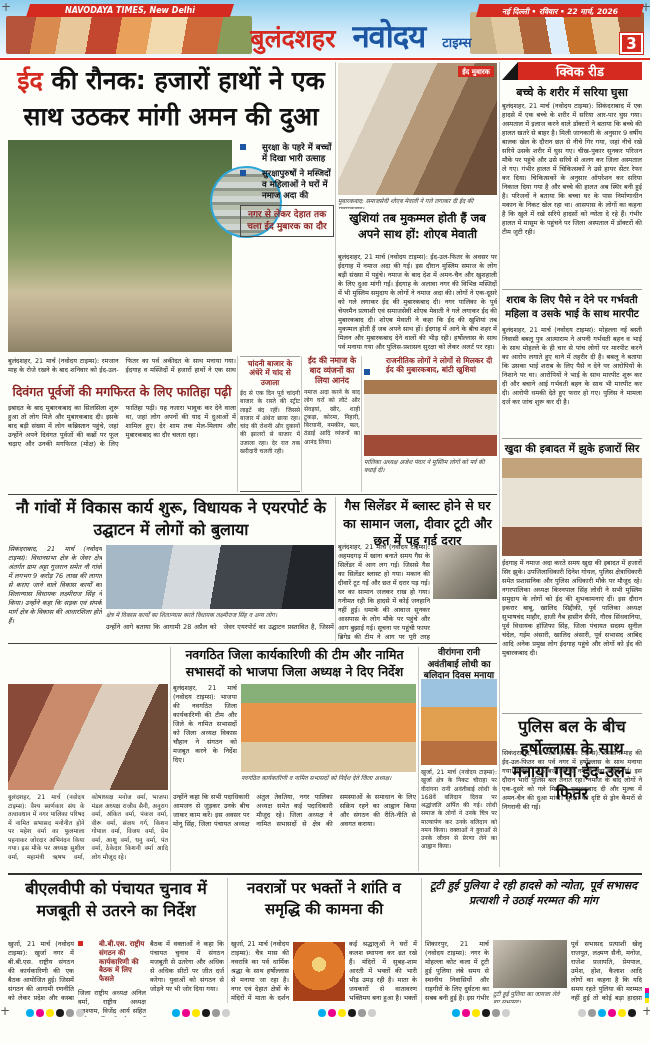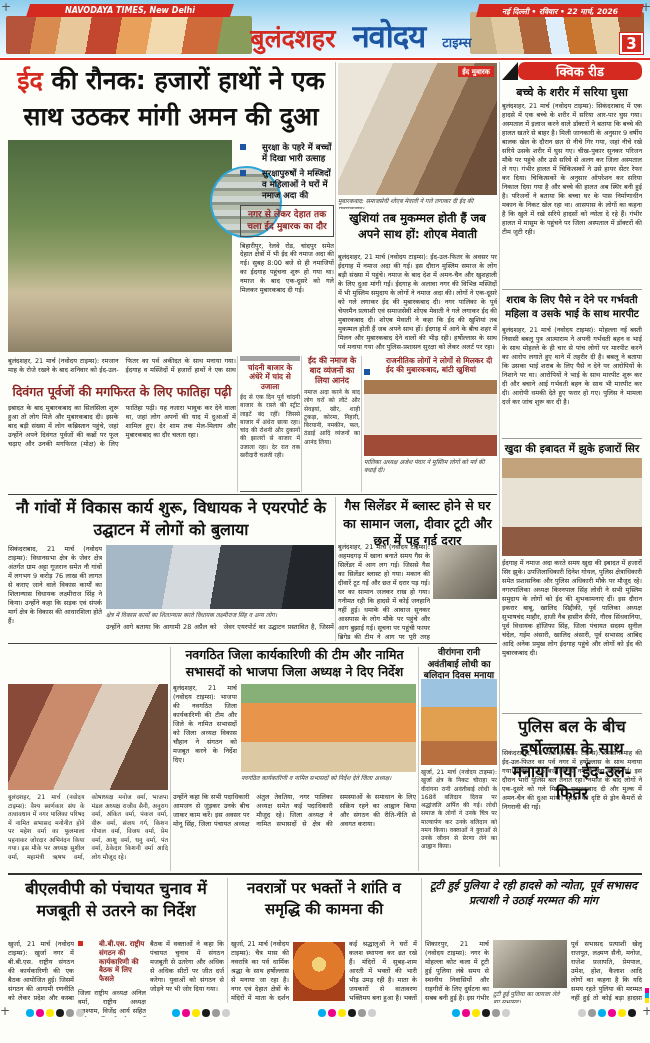--- a/index.html
+++ b/index.html
@@ -100,28 +100,27 @@
 <div class="abs" style="left:240px;top:142px;width:94px;height:212px;">
   <div class="bullet-item">
     <span class="bsq"></span>
     <span>सुरक्षा के पहरे में बच्चों में दिखा भारी उत्साह</span>
   </div>
   <div class="bullet-item">
     <span class="bsq"></span>
     <span>सुरक्षापुरुषों ने मस्जिदों व महिलाओं ने घरों में नमाज अदा की</span>
   </div>
   <div class="boxhead hl-maroon" style="font-size:9px;line-height:1.3;margin:4px 0 5px;">नगर से लेकर देहात तक चला ईद मुबारक का दौर</div>
-  <div class="bt" style="height:84px;">बिहारीपुर, रेलवे रोड, चांदपुर समेत देहात क्षेत्रों में भी ईद की नमाज अदा की गई। सुबह 8:00 बजे से ही नमाजियों का ईदगाह पहुंचना शुरू हो गया था। नमाज के बाद एक-दूसरे को गले मिलकर मुबारकबाद दी गई।</div>
 </div>
 
 <div class="abs bt bt2" style="left:8px;top:357px;width:228px;height:25px;">बुलंदशहर, 21 मार्च (नवोदय टाइम्स): रमजान माह के रोजे रखने के बाद शनिवार को ईद-उल-फितर का पर्व अकीदत के साथ मनाया गया। ईदगाह व मस्जिदों में हजारों हाथों ने एक साथ उठकर मुल्क में अमन-चैन व खुशहाली की दुआ मांगी। बच्चों में भारी उत्साह दिखा और सुरक्षा की दृष्टि से भारी पुलिस बल तैनात रहा।</div>
 <div class="abs hl-maroon" style="left:8px;top:383px;width:228px;height:18px;font-size:12.5px;">दिवंगत पूर्वजों की मगफिरत के लिए फातिहा पढ़ी</div>
 <div class="abs bt bt2" style="left:8px;top:404px;width:228px;height:88px;">इबादत के बाद मुबारकबाद का सिलसिला शुरू हुआ तो लोग मिले और मुबारकबाद दी। इसके बाद बड़ी संख्या में लोग कब्रिस्तान पहुंचे, जहां उन्होंने अपने दिवंगत पूर्वजों की कब्रों पर फूल चढ़ाए और उनकी मगफिरत (मोक्ष) के लिए फातिहा पढ़ी। यह नजारा भावुक कर देने वाला था, जहां लोग अपनों की याद में दुआओं में शामिल हुए। देर शाम तक मेल-मिलाप और मुबारकबाद का दौर चलता रहा।</div>
 
-<div class="abs" style="left:240px;top:356px;width:60px;height:136px;border-top:5px solid #a3a3a3;border-bottom:1px solid #555;padding-top:2px;">
+<div class="abs" style="left:240px;top:356px;width:60px;height:136px;border-top:1px solid #a3a3a3;border-bottom:1px solid #555;padding-top:2px;">
   <div class="hl-maroon" style="font-size:7.5px;line-height:1.25;">चांदनी बाजार के अंधेरे में चांद से उजाला</div>
   <div class="bt" style="font-size:6px;height:100px;margin-top:2px;">ईद से एक दिन पूर्व चांदनी बाजार के रास्ते की स्ट्रीट लाइटें बंद रहीं। जिससे बाजार में अंधेरा छाया रहा। चांद की रोशनी और दुकानों की झालरों से बाजार में उजाला रहा। देर रात तक खरीदारी चलती रही।</div>
 </div>
 
 <div class="abs" style="left:304px;top:356px;width:56px;height:136px;">
   <div class="hl-maroon" style="font-size:8px;line-height:1.25;">ईद की नमाज के बाद व्यंजनों का लिया आनंद</div>
   <div class="bt" style="font-size:6px;height:84px;margin-top:2px;">नमाज अदा करने के बाद लोग घरों को लौटे और सेवइयां, खीर, शाही टुकड़ा, कोरमा, निहारी, बिरयानी, नमकीन, फल, ठंडाई आदि व्यंजनों का आनंद लिया।</div>
 </div>
 
 <div class="abs" style="left:364px;top:356px;width:133px;height:136px;">
@@ -133,41 +132,41 @@
   <div class="cap" style="margin-top:2px;">पालिका अध्यक्ष अजेश पंवार ने मुस्लिम लोगों को पर्व की बधाई दी।</div>
 </div>
 
 <div class="abs ph ph-hug" style="left:338px;top:63px;width:159px;height:132px;">
   <div class="ph-tag">ईद मुबारक</div>
 </div>
 <div class="abs cap" style="left:338px;top:197px;width:159px;height:12px;">मुबारकबाद: समाजसेवी शोएब मेवाती ने गले लगाकर दी ईद की मुबारकबाद।</div>
 <div class="abs hl" style="left:338px;top:211px;width:159px;height:40px;font-size:11.5px;line-height:1.35;">खुशियां तब मुकम्मल होती हैं जब अपने साथ हों: शोएब मेवाती</div>
 <div class="abs bt" style="left:338px;top:253px;width:159px;height:100px;">बुलंदशहर, 21 मार्च (नवोदय टाइम्स): ईद-उल-फितर के अवसर पर ईदगाह में नमाज अदा की गई। इस दौरान मुस्लिम समाज के लोग बड़ी संख्या में पहुंचे। नमाज के बाद देश में अमन-चैन और खुशहाली के लिए दुआ मांगी गई। ईदगाह के अलावा नगर की विभिन्न मस्जिदों में भी मुस्लिम समुदाय के लोगों ने नमाज अदा की। लोगों ने एक-दूसरे को गले लगाकर ईद की मुबारकबाद दी। नगर पालिका के पूर्व चेयरमैन प्रत्याशी एवं समाजसेवी शोएब मेवाती ने गले लगाकर ईद की मुबारकबाद दी। शोएब मेवाती ने कहा कि ईद की खुशियां तब मुकम्मल होती हैं जब अपने साथ हों। ईदगाह में आने के बीच शहर में मिलन और मुबारकबाद देने वालों की भीड़ रही। हर्षोल्लास के साथ पर्व मनाया गया और पुलिस-प्रशासन सुरक्षा को लेकर अलर्ट पर रहा।</div>
 
-<div class="abs qr-head" style="left:518px;top:62px;width:124px;height:18px;border-radius:7px;">
+<div class="abs qr-head" style="left:518px;top:62px;width:124px;height:18px;">
   <span class="qr-tri"></span>
   <span>क्विक रीड</span>
 </div>
 <div class="abs hl" style="left:502px;top:84px;width:140px;height:16px;font-size:11px;">बच्चे के शरीर में सरिया घुसा</div>
 <div class="abs bt" style="left:502px;top:102px;width:140px;height:185px;">बुलंदशहर, 21 मार्च (नवोदय टाइम्स): सिकंदराबाद में एक हादसे में एक बच्चे के शरीर में सरिया आर-पार घुस गया। अस्पताल में इलाज करने वाले डॉक्टरों ने बताया कि बच्चे की हालत खतरे से बाहर है। मिली जानकारी के अनुसार 9 वर्षीय बालक खेल के दौरान छत से नीचे गिर गया, जहां नीचे रखे सरिये उसके शरीर में घुस गए। चीख-पुकार सुनकर परिजन मौके पर पहुंचे और उसे सरिये से अलग कर जिला अस्पताल ले गए। गंभीर हालत में चिकित्सकों ने उसे हायर सेंटर रेफर कर दिया। चिकित्सकों के अनुसार ऑपरेशन कर सरिया निकाल दिया गया है और बच्चे की हालत अब स्थिर बनी हुई है। परिजनों ने बताया कि बच्चा घर के पास निर्माणाधीन मकान के निकट खेल रहा था। आसपास के लोगों का कहना है कि खुले में रखे सरिये हादसों को न्योता दे रहे हैं। गंभीर हालत में मासूम के पहुंचने पर जिला अस्पताल में डॉक्टरों की टीम जुटी रही।</div>
 <div class="abs hline-lt" style="left:502px;top:289px;width:140px;"></div>
 <div class="abs hl" style="left:502px;top:293px;width:140px;height:30px;font-size:10px;line-height:1.4;">शराब के लिए पैसे न देने पर गर्भवती महिला व उसके भाई के साथ मारपीट</div>
 <div class="abs bt" style="left:502px;top:326px;width:140px;height:110px;">बुलंदशहर, 21 मार्च (नवोदय टाइम्स): मोहल्ला नई बस्ती निवासी बबलू पुत्र आत्माराम ने अपनी गर्भवती बहन व भाई के साथ मोहल्ले के ही चार से पांच लोगों पर मारपीट करने का आरोप लगाते हुए थाने में तहरीर दी है। बबलू ने बताया कि उसका भाई शराब के लिए पैसे न देने पर आरोपियों के निशाने पर था। आरोपियों ने भाई के साथ मारपीट शुरू कर दी और बचाने आई गर्भवती बहन के साथ भी मारपीट कर दी। आरोपी धमकी देते हुए फरार हो गए। पुलिस ने मामला दर्ज कर जांच शुरू कर दी है।</div>
 <div class="abs hline-lt" style="left:502px;top:438px;width:140px;"></div>
 <div class="abs hl" style="left:502px;top:441px;width:140px;height:15px;font-size:10.5px;">खुदा की इबादत में झुके हजारों सिर</div>
 <div class="abs ph ph-ground" style="left:502px;top:458px;width:140px;height:98px;"></div>
 <div class="abs bt" style="left:502px;top:559px;width:140px;height:152px;">ईदगाह में नमाज अदा करते समय खुदा की इबादत में हजारों सिर झुके। उपजिलाधिकारी दिनेश गोयल, पुलिस क्षेत्राधिकारी समेत प्रशासनिक और पुलिस अधिकारी मौके पर मौजूद रहे। नगरपालिका अध्यक्ष किरनपाल सिंह लोधी ने सभी मुस्लिम समुदाय के लोगों को ईद की शुभकामनाएं दीं। इस दौरान इकरार बाबू, खालिद सिद्दीकी, पूर्व पालिका अध्यक्ष सुभाषचंद माहौर, हाजी नैब हासीन सैफी, गौरव सिंधवानिया, पूर्व विधायक हॉजिफा सिंह, जिला पंचायत सदस्य सुनील चंदेल, गईम अंसारी, खालिद अंसारी, पूर्व सभासद आबिद आदि अनेक प्रमुख लोग ईदगाह पहुंचे और लोगों को ईद की मुबारकबाद दी।</div>
 <div class="abs hline-lt" style="left:502px;top:713px;width:140px;"></div>
 <div class="abs hl" style="left:502px;top:716px;width:140px;height:30px;font-size:16px;line-height:1.4;">पुलिस बल के बीच हर्षोल्लास के साथ मनाया गया ईद-उल-फितर</div>
 <div class="abs bt" style="left:502px;top:749px;width:140px;height:118px;">सिकंदराबाद, 21 मार्च (नवोदय टाइम्स): रमजान माह की ईद-उल-फितर का पर्व नगर में हर्षोल्लास के साथ मनाया गया। सुबह 7:45 बजे ईद की नमाज अदा कराई गई। इस दौरान भारी पुलिस बल तैनात रहा। नमाज के बाद लोगों ने एक-दूसरे को गले मिलकर मुबारकबाद दी और मुल्क में अमन-चैन की दुआ मांगी। सुरक्षा की दृष्टि से ड्रोन कैमरों से निगरानी की गई।</div>
 
 <div class="abs hline" style="left:8px;top:494px;width:489px;"></div>
 
 <div class="abs hl" style="left:8px;top:497px;width:326px;height:44px;font-size:16px;line-height:1.35;">नौ गांवों में विकास कार्य शुरू, विधायक ने एयरपोर्ट के उद्घाटन में लोगों को बुलाया</div>
-<div class="abs bt" style="left:8px;top:545px;width:94px;height:95px;">सिकंदराबाद, 21 मार्च (नवोदय टाइम्स): विधानसभा क्षेत्र के जेवर क्षेत्र अंतर्गत ग्राम अट्टा गूजरान समेत नौ गांवों में लगभग 9 करोड़ 76 लाख की लागत से कराए जाने वाले विकास कार्यों का शिलान्यास विधायक लक्ष्मीराज सिंह ने किया। उन्होंने कहा कि सड़क एवं संपर्क मार्ग क्षेत्र के विकास की आधारशिला होते हैं।</div>
+<div class="abs bt" style="left:8px;top:545px;width:94px;height:95px;font-style:italic;">सिकंदराबाद, 21 मार्च (नवोदय टाइम्स): विधानसभा क्षेत्र के जेवर क्षेत्र अंतर्गत ग्राम अट्टा गूजरान समेत नौ गांवों में लगभग 9 करोड़ 76 लाख की लागत से कराए जाने वाले विकास कार्यों का शिलान्यास विधायक लक्ष्मीराज सिंह ने किया। उन्होंने कहा कि सड़क एवं संपर्क मार्ग क्षेत्र के विकास की आधारशिला होते हैं।</div>
 <div class="abs ph ph-plaque" style="left:106px;top:545px;width:228px;height:64px;"></div>
 <div class="abs cap" style="left:106px;top:611px;width:228px;height:11px;">क्षेत्र में विकास कार्यों का शिलान्यास करते विधायक लक्ष्मीराज सिंह व अन्य लोग।</div>
 <div class="abs bt bt2" style="left:106px;top:623px;width:228px;height:17px;">उन्होंने आगे बताया कि आगामी 28 अप्रैल को जेवर एयरपोर्ट का उद्घाटन प्रस्तावित है, जिसमें क्षेत्र के लोगों को आने का न्योता दिया। इससे आसपास के लगभग 100 किलोमीटर क्षेत्र में विकास की नई संभावनाएं खुलेंगी और युवाओं को रोजगार के अवसर मिलेंगे।</div>
 
 <div class="abs hl" style="left:338px;top:497px;width:159px;height:44px;font-size:12.5px;line-height:1.4;">गैस सिलेंडर में ब्लास्ट होने से घर का सामान जला, दीवार टूटी और छत में पड़ गई दरार</div>
 <div class="abs" style="left:338px;top:543px;width:159px;height:97px;">
   <div class="ph ph-rubble ph-inset"></div>
   <div class="bt" style="height:97px;">बुलंदशहर, 21 मार्च (नवोदय टाइम्स): अहमदगढ़ में खाना बनाते समय गैस के सिलेंडर में आग लग गई। जिससे गैस का सिलेंडर ब्लास्ट हो गया। मकान की दीवारें टूट गईं और छत में दरार पड़ गई। घर का सामान जलकर राख हो गया। गनीमत रही कि हादसे में कोई जनहानि नहीं हुई। धमाके की आवाज सुनकर आसपास के लोग मौके पर पहुंचे और आग बुझाई गई। सूचना पर पहुंची फायर ब्रिगेड की टीम ने आग पर पूरी तरह काबू पाया। पीड़ित परिवार ने प्रशासन से मुआवजे की मांग की है।</div>
 </div>
 

